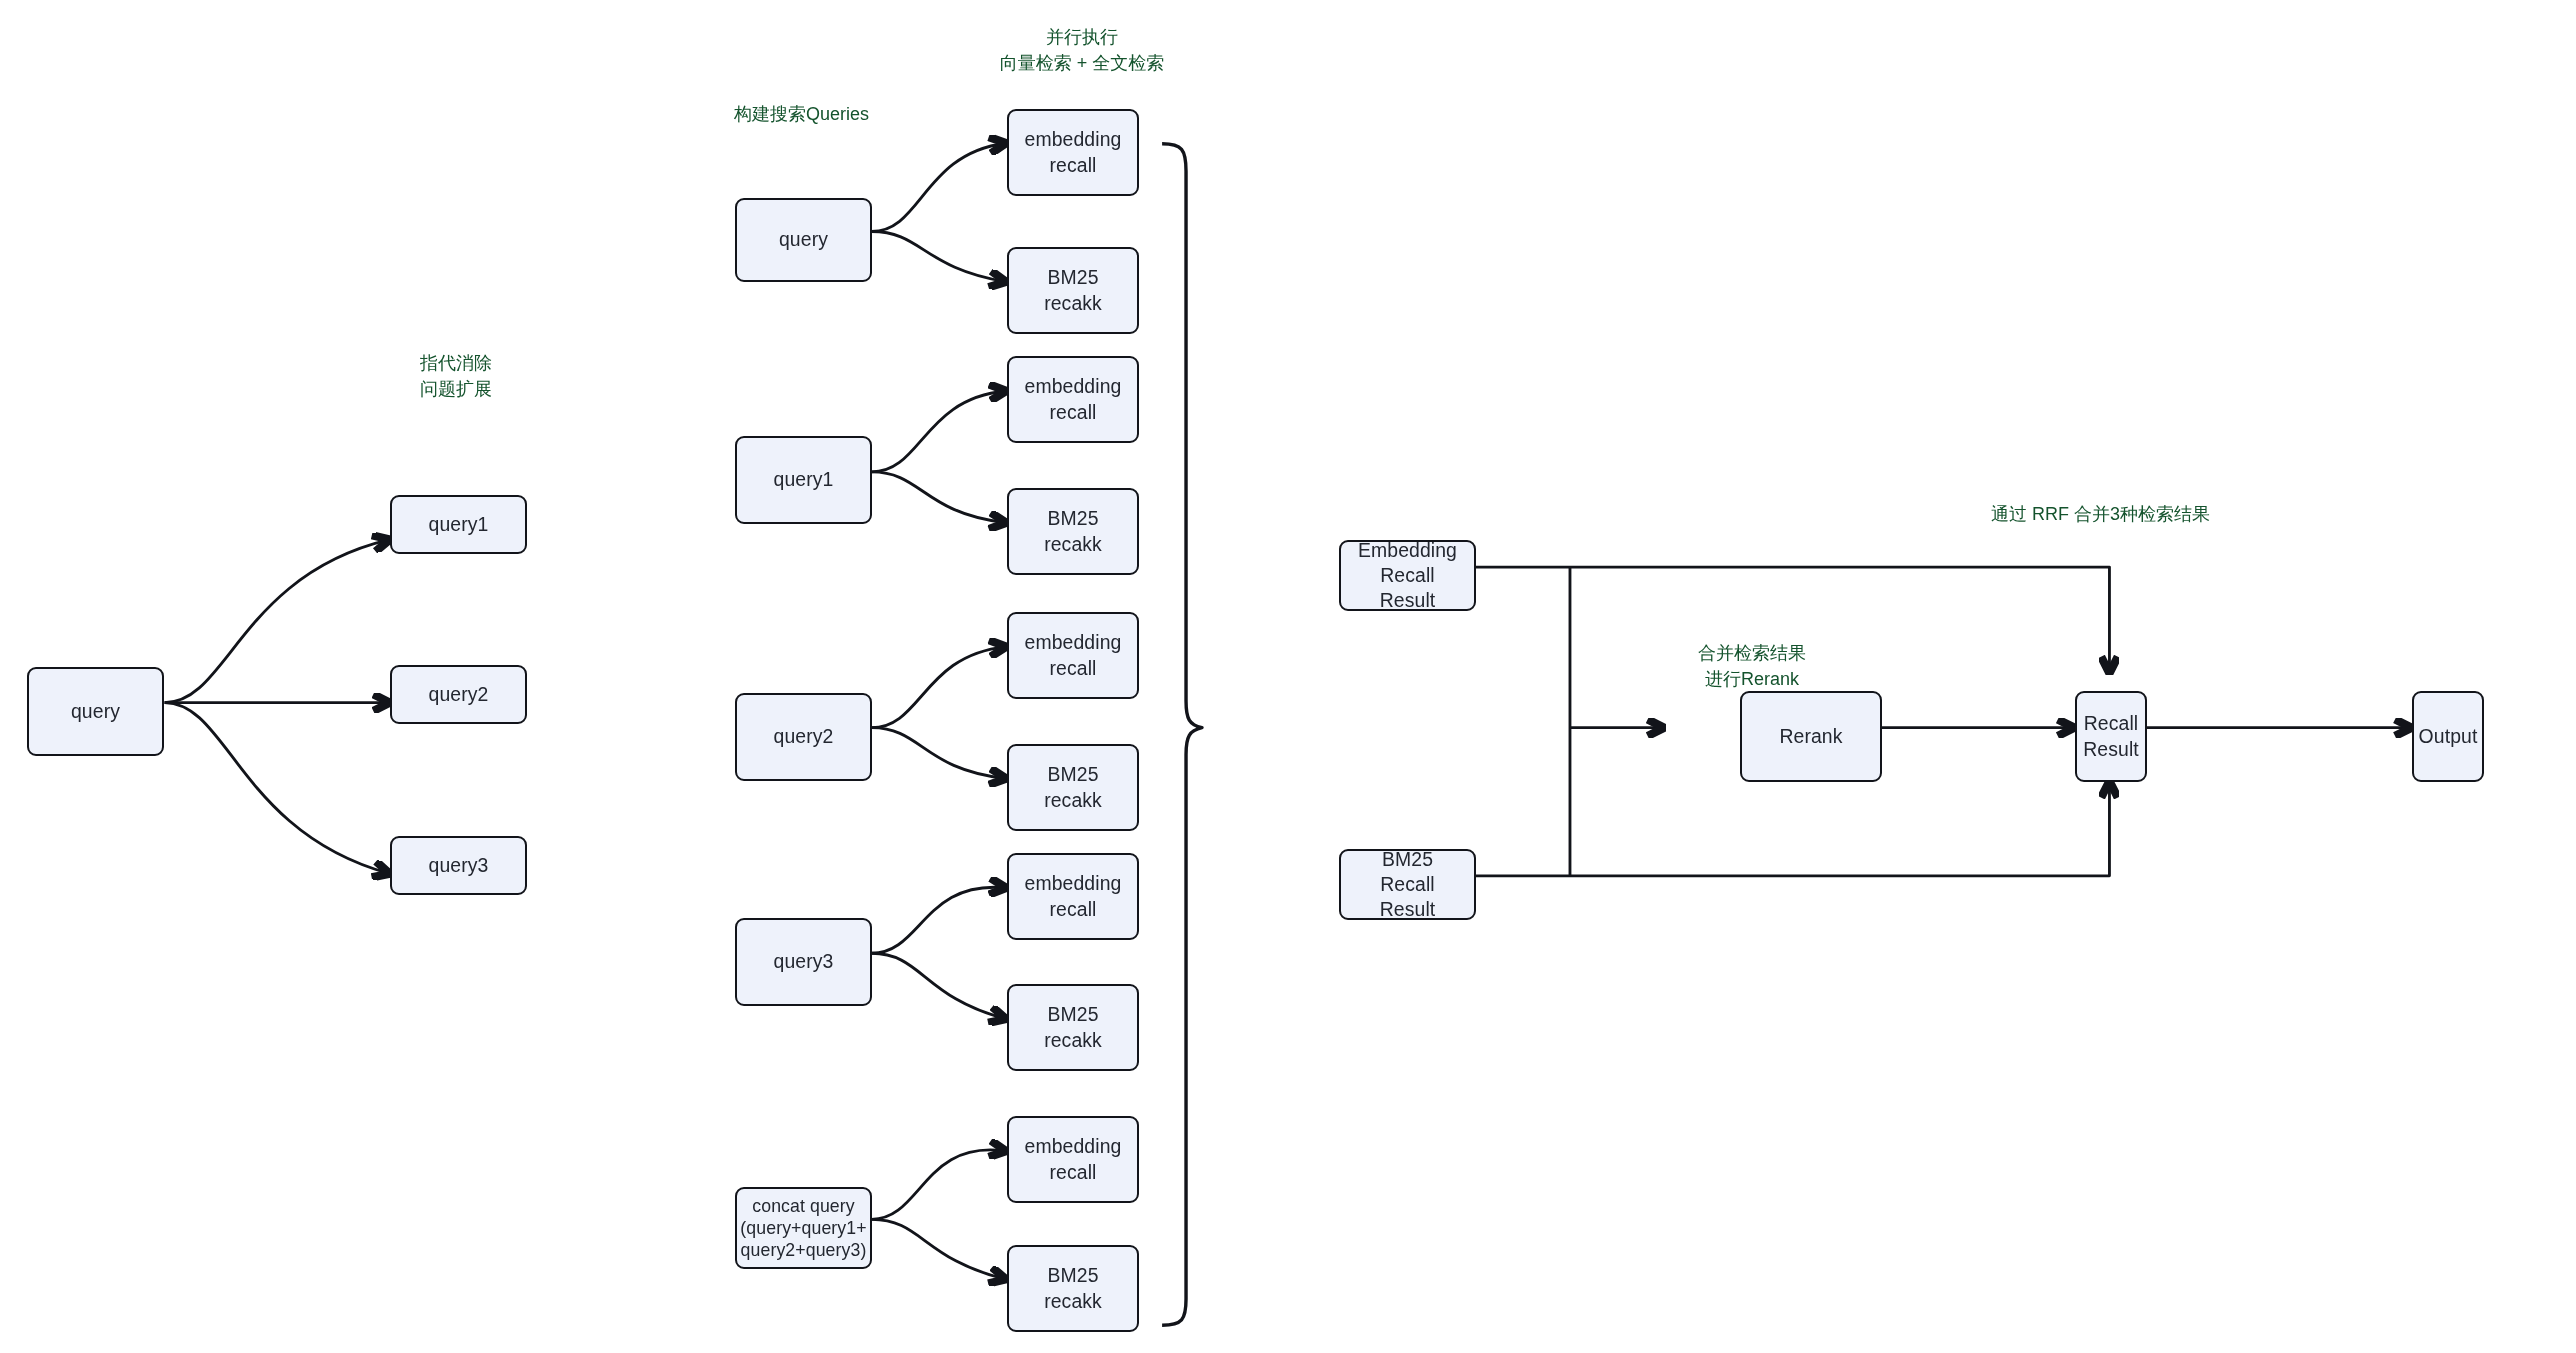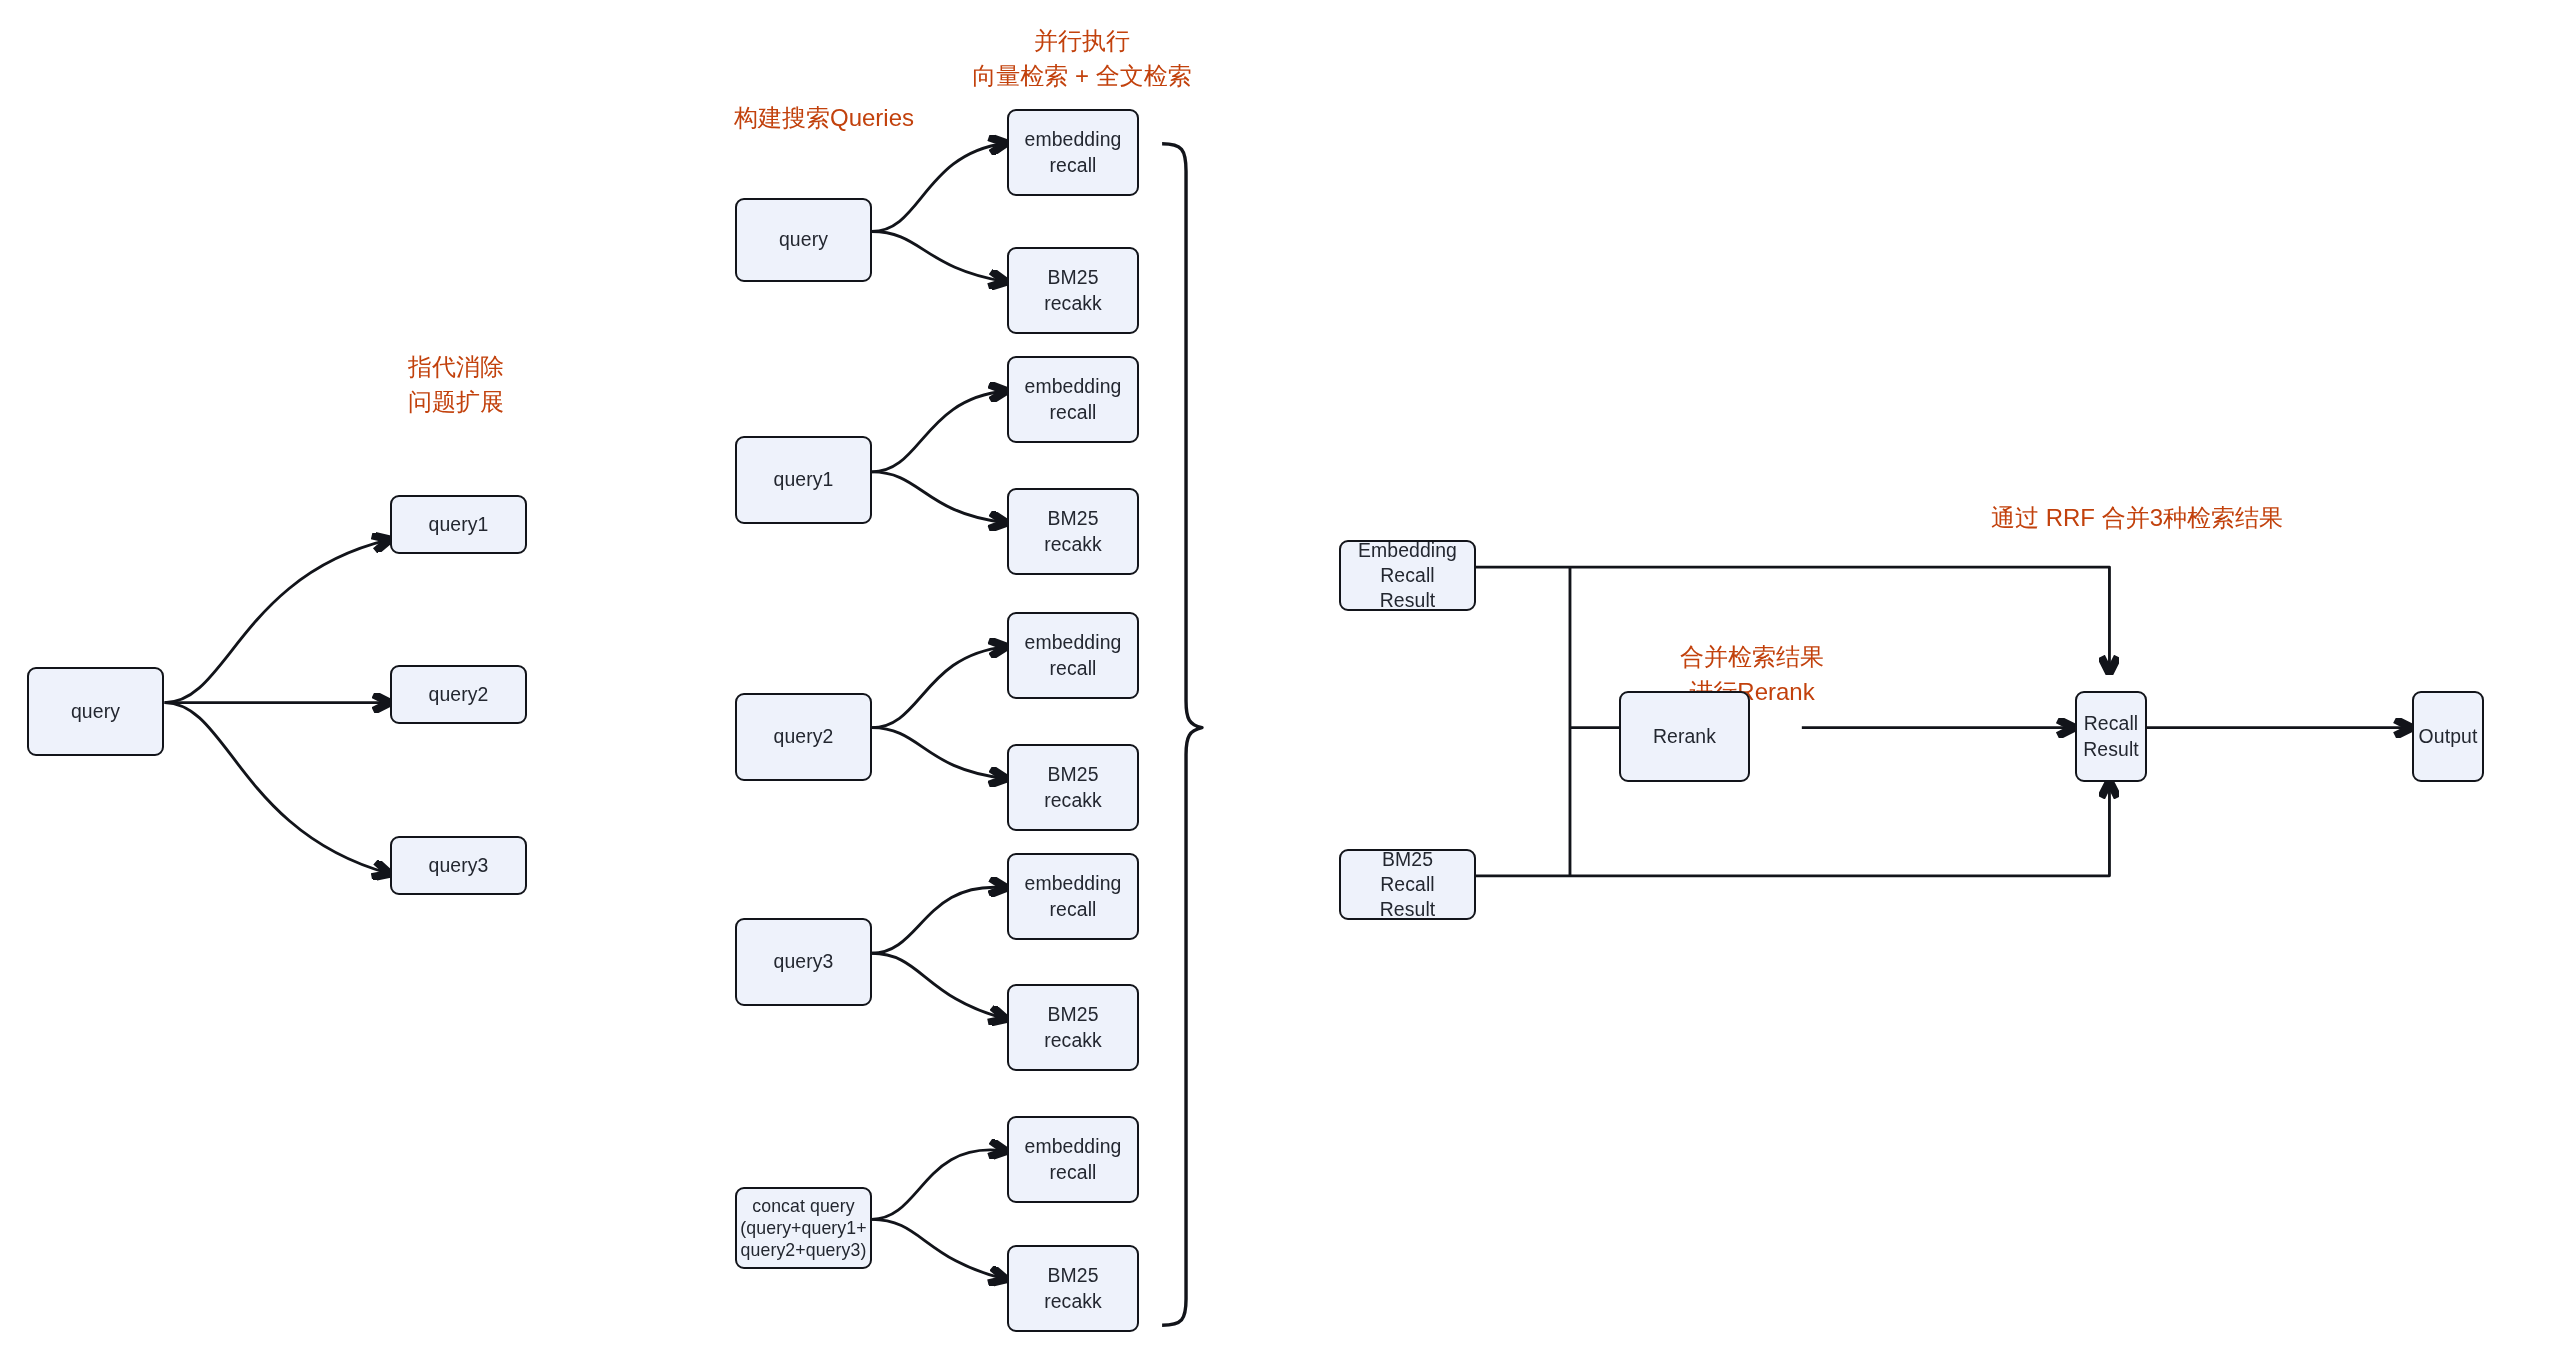--- a/index.html
+++ b/index.html
@@ -37,22 +37,22 @@
     white-space: pre-line;
     font-family: "Liberation Sans", "DejaVu Sans", sans-serif;
     margin-top: 9px;
   }
   .node.small { font-size: 17.7px; }
   .node.tight { line-height: 1.26; }
 
   
   .caption {
     position: absolute;
-    color: #c2410c;
-    font-size: 24px;
+    color: #14532d;
+    font-size: 18px;
     line-height: 1.45;
     white-space: pre-line;
     text-align: center;
     font-family: "Liberation Sans", "DejaVu Sans", sans-serif;
   }
   .caption.left-align { text-align: left; }
 
   
   #edges {
     position: absolute;
@@ -195,21 +195,21 @@
 recakk</div>
 
   <div class="node" style="left:1339px; top:531px; width:137px; height:71px;">Embedding
 Recall
 Result</div>
 
   <div class="node" style="left:1339px; top:840px; width:137px; height:71px;">BM25
 Recall
 Result</div>
 
-  <div class="node" style="left:1619px; top:682px; width:131px; height:91px;">Rerank</div>
+  <div class="node" style="left:1740px; top:682px; width:142px; height:91px;">Rerank</div>
 
   <div class="node" style="left:2075px; top:682px; width:72px; height:91px;">Recall
 Result</div>
 
   <div class="node" style="left:2412px; top:682px; width:72px; height:91px;">Output</div>
 
 </div>
 
 
 </body></html>

